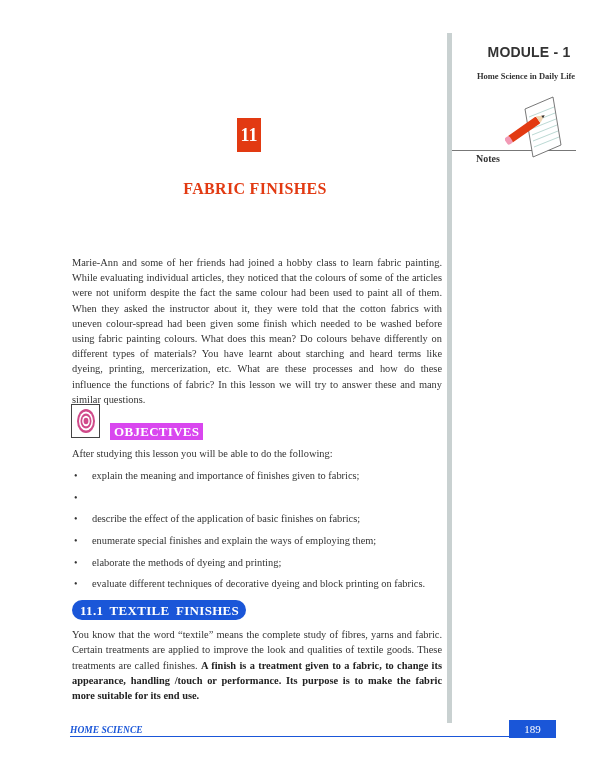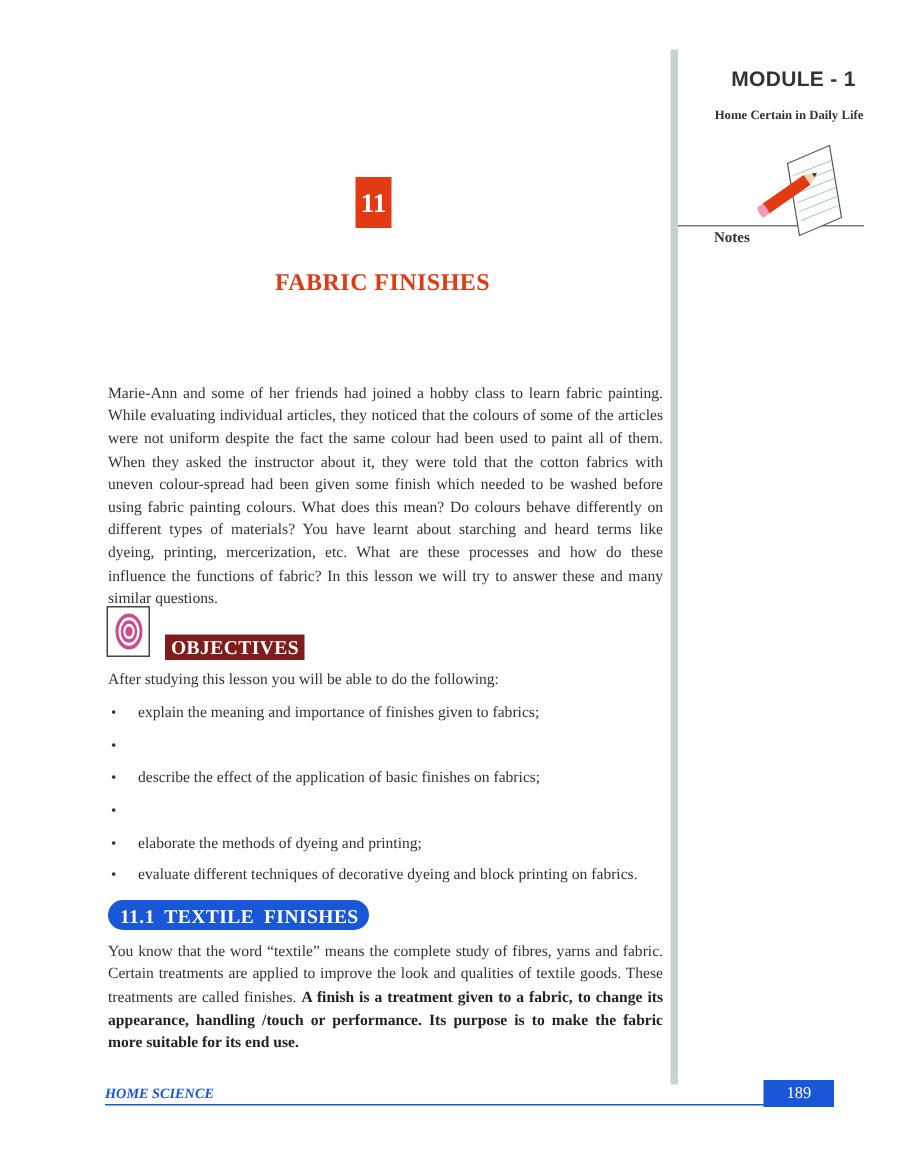--- a/index.html
+++ b/index.html
@@ -45,21 +45,21 @@
       position: absolute; left: 72px; top: 255px; width: 370px;
       font-size: 10.4px; line-height: 15.2px; text-align: justify; color: #333333;
     }
     .objectives-icon {
       position: absolute; left: 71px; top: 404px; width: 29px; height: 34px;
       border: 1.5px solid #444444; box-sizing: border-box; background: #ffffff;
       display: flex; align-items: center; justify-content: center;
     }
     .objectives-heading {
       position: absolute; left: 110px; top: 423px; height: 17px; padding: 0 4px;
-      background: #7f1d1d; color: #ffffff;
+      background: #d946ef; color: #ffffff;
       font-size: 13px; font-weight: bold; line-height: 18px; letter-spacing: 0.3px;
     }
     .objectives-lead {
       position: absolute; left: 72px; top: 448px; width: 370px;
       font-size: 10.4px; color: #333333;
     }
     .objectives-list {
       position: absolute; left: 72px; top: 469px; width: 380px;
       margin: 0; padding: 0; list-style: none;
     }
@@ -94,21 +94,21 @@
       background: #1a56d8; color: #ffffff;
       font-size: 11px; font-weight: normal; text-align: center; line-height: 18px;
     }
   </style>
 </head>
 <body>
 
 <div class="sidebar-rule"></div>
 
 <div class="module-title">MODULE - 1</div>
-<div class="module-subtitle">Home Certain in Daily Life</div>
+<div class="module-subtitle">Home Science in Daily Life</div>
 
 <div class="notes-rule"></div>
 <div class="notes-icon">
   <svg width="58" height="65" viewBox="0 0 58 65">
     <polygon points="20,14 48,2 56,50 28,62" fill="#ffffff" stroke="#555555" stroke-width="0.8"></polygon>
     <line x1="24" y1="22" x2="49" y2="12" stroke="#a9cfc8" stroke-width="0.8"></line>
     <line x1="25" y1="28" x2="50" y2="18" stroke="#a9cfc8" stroke-width="0.8"></line>
     <line x1="26" y1="34" x2="51" y2="24" stroke="#a9cfc8" stroke-width="0.8"></line>
     <line x1="27" y1="40" x2="52" y2="30" stroke="#a9cfc8" stroke-width="0.8"></line>
     <line x1="28" y1="46" x2="53" y2="36" stroke="#a9cfc8" stroke-width="0.8"></line>
@@ -137,21 +137,21 @@
     <ellipse cx="10" cy="13" rx="2.4" ry="3.3" fill="#d04a8a"></ellipse>
   </svg>
 </div>
 <div class="objectives-heading">OBJECTIVES</div>
 <div class="objectives-lead">After studying this lesson you will be able to do the following:</div>
 
 <ul class="objectives-list">
   <li><span class="bullet">•</span><span>explain the meaning and importance of finishes given to fabrics;</span></li>
   <li><span class="bullet">•</span></li>
   <li><span class="bullet">•</span><span>describe the effect of the application of basic finishes on fabrics;</span></li>
-  <li><span class="bullet">•</span></li>
+  <li><span class="bullet">•</span><span>enumerate special finishes and explain the ways of employing them;</span></li>
   <li><span class="bullet">•</span><span>elaborate the methods of dyeing and printing;</span></li>
   <li><span class="bullet">•</span><span>evaluate different techniques of decorative dyeing and block printing on fabrics.</span></li>
 </ul>
 
 <div class="section-heading">11.1 TEXTILE FINISHES</div>
 <div class="section-body"><span>You know that the word “textile” means the complete study of fibres, yarns and fabric. Certain treatments are applied to improve the look and qualities of textile goods. These treatments are called finishes. </span><b>A finish is a treatment given to a fabric, to change its appearance, handling /touch or performance. Its purpose is to make the fabric more suitable for its end use.</b></div>
 
 <div class="footer-label">HOME SCIENCE</div>
 <div class="footer-rule"></div>
 <div class="page-number">189</div>

